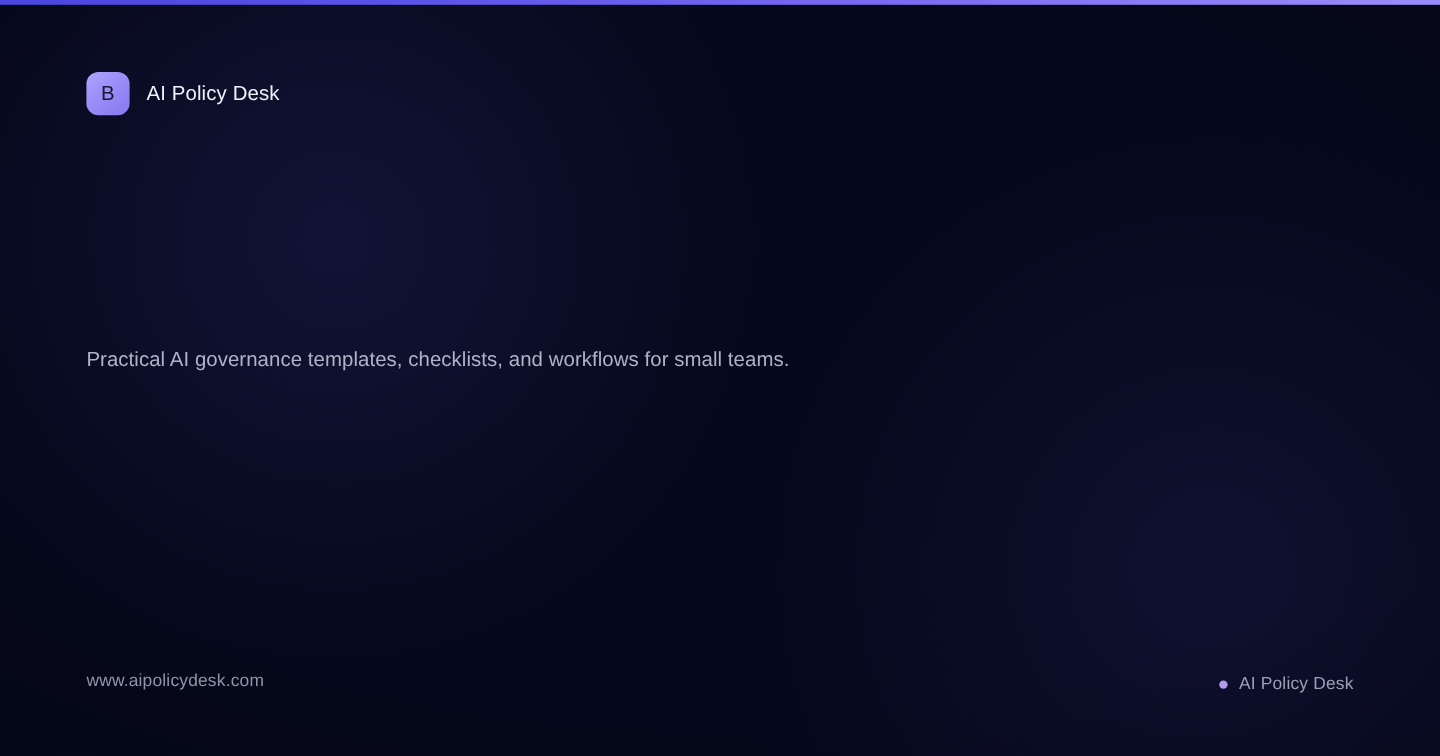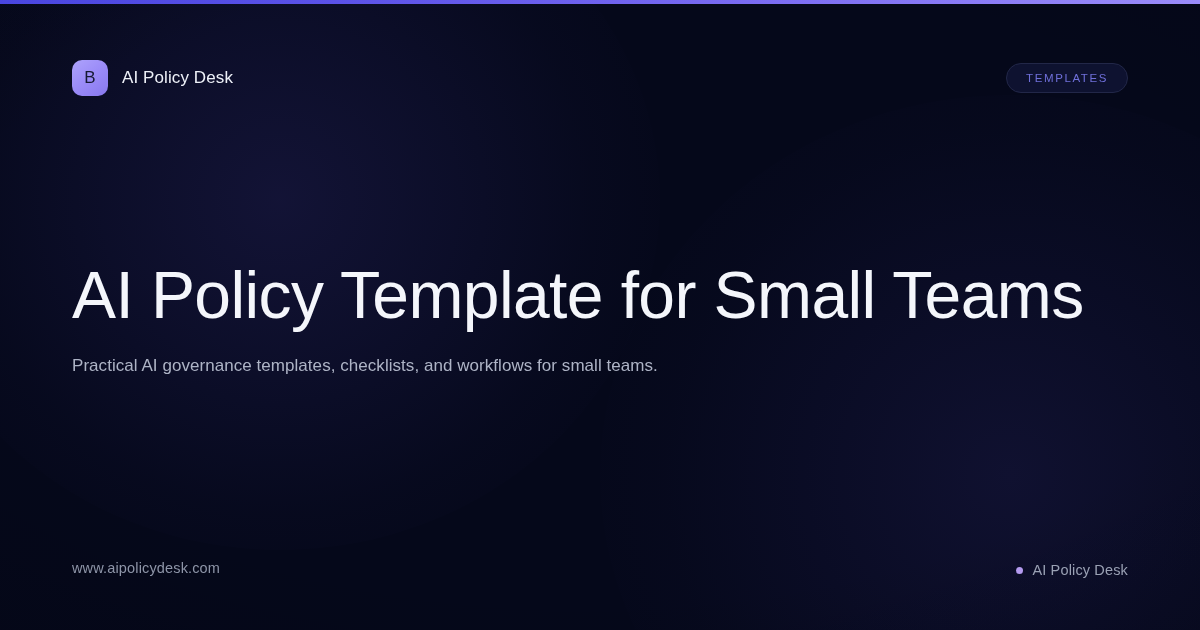--- a/index.html
+++ b/index.html
@@ -186,25 +186,23 @@
   <div class="glow glow-lower-right"></div>
   <div class="vignette"></div>
 
   <div class="accent-bar"></div>
 
   <div class="header">
     <div class="brand">
       <div class="brand-badge">B</div>
       <div class="brand-name">AI Policy Desk</div>
     </div>
-    <div class="badge-pill">TEMPLATES</div>
   </div>
 
   <div class="hero">
-    <h1 class="hero-title">AI Policy Template for Small Teams</h1>
     <p class="hero-subtitle">Practical AI governance templates, checklists, and workflows for small teams.</p>
   </div>
 
   <div class="footer">
     <div class="footer-url">www.aipolicydesk.com</div>
     <div class="footer-brand">
       <span class="footer-dot"></span>
       <span>AI Policy Desk</span>
     </div>
   </div>

